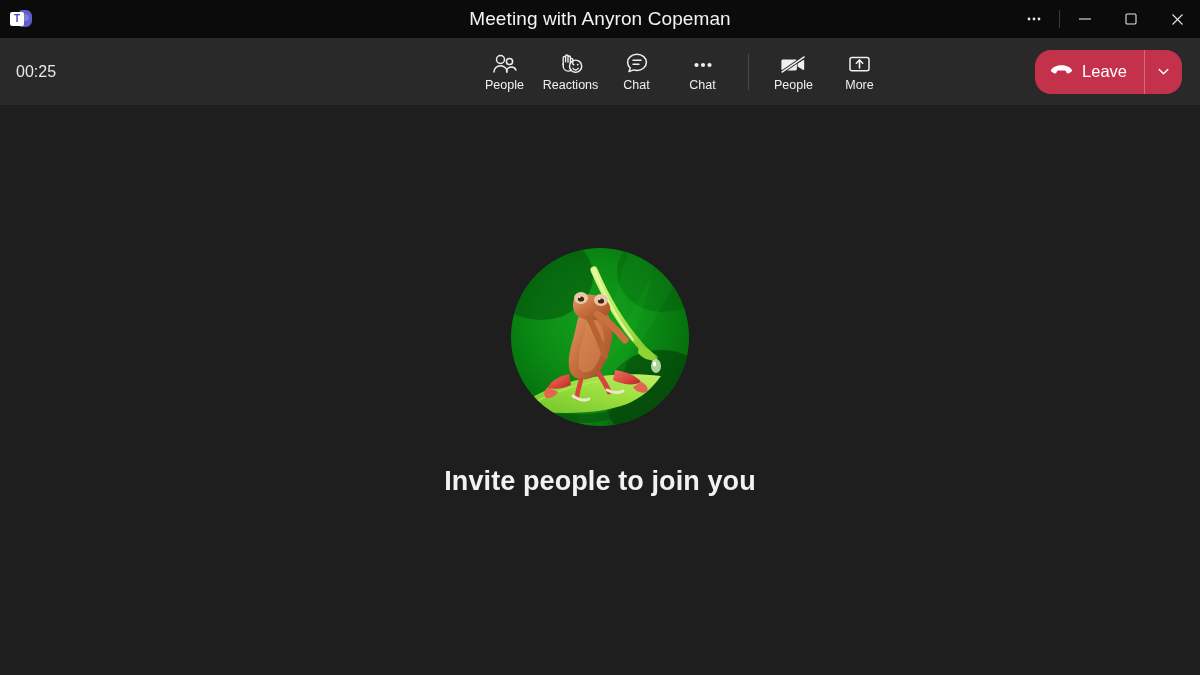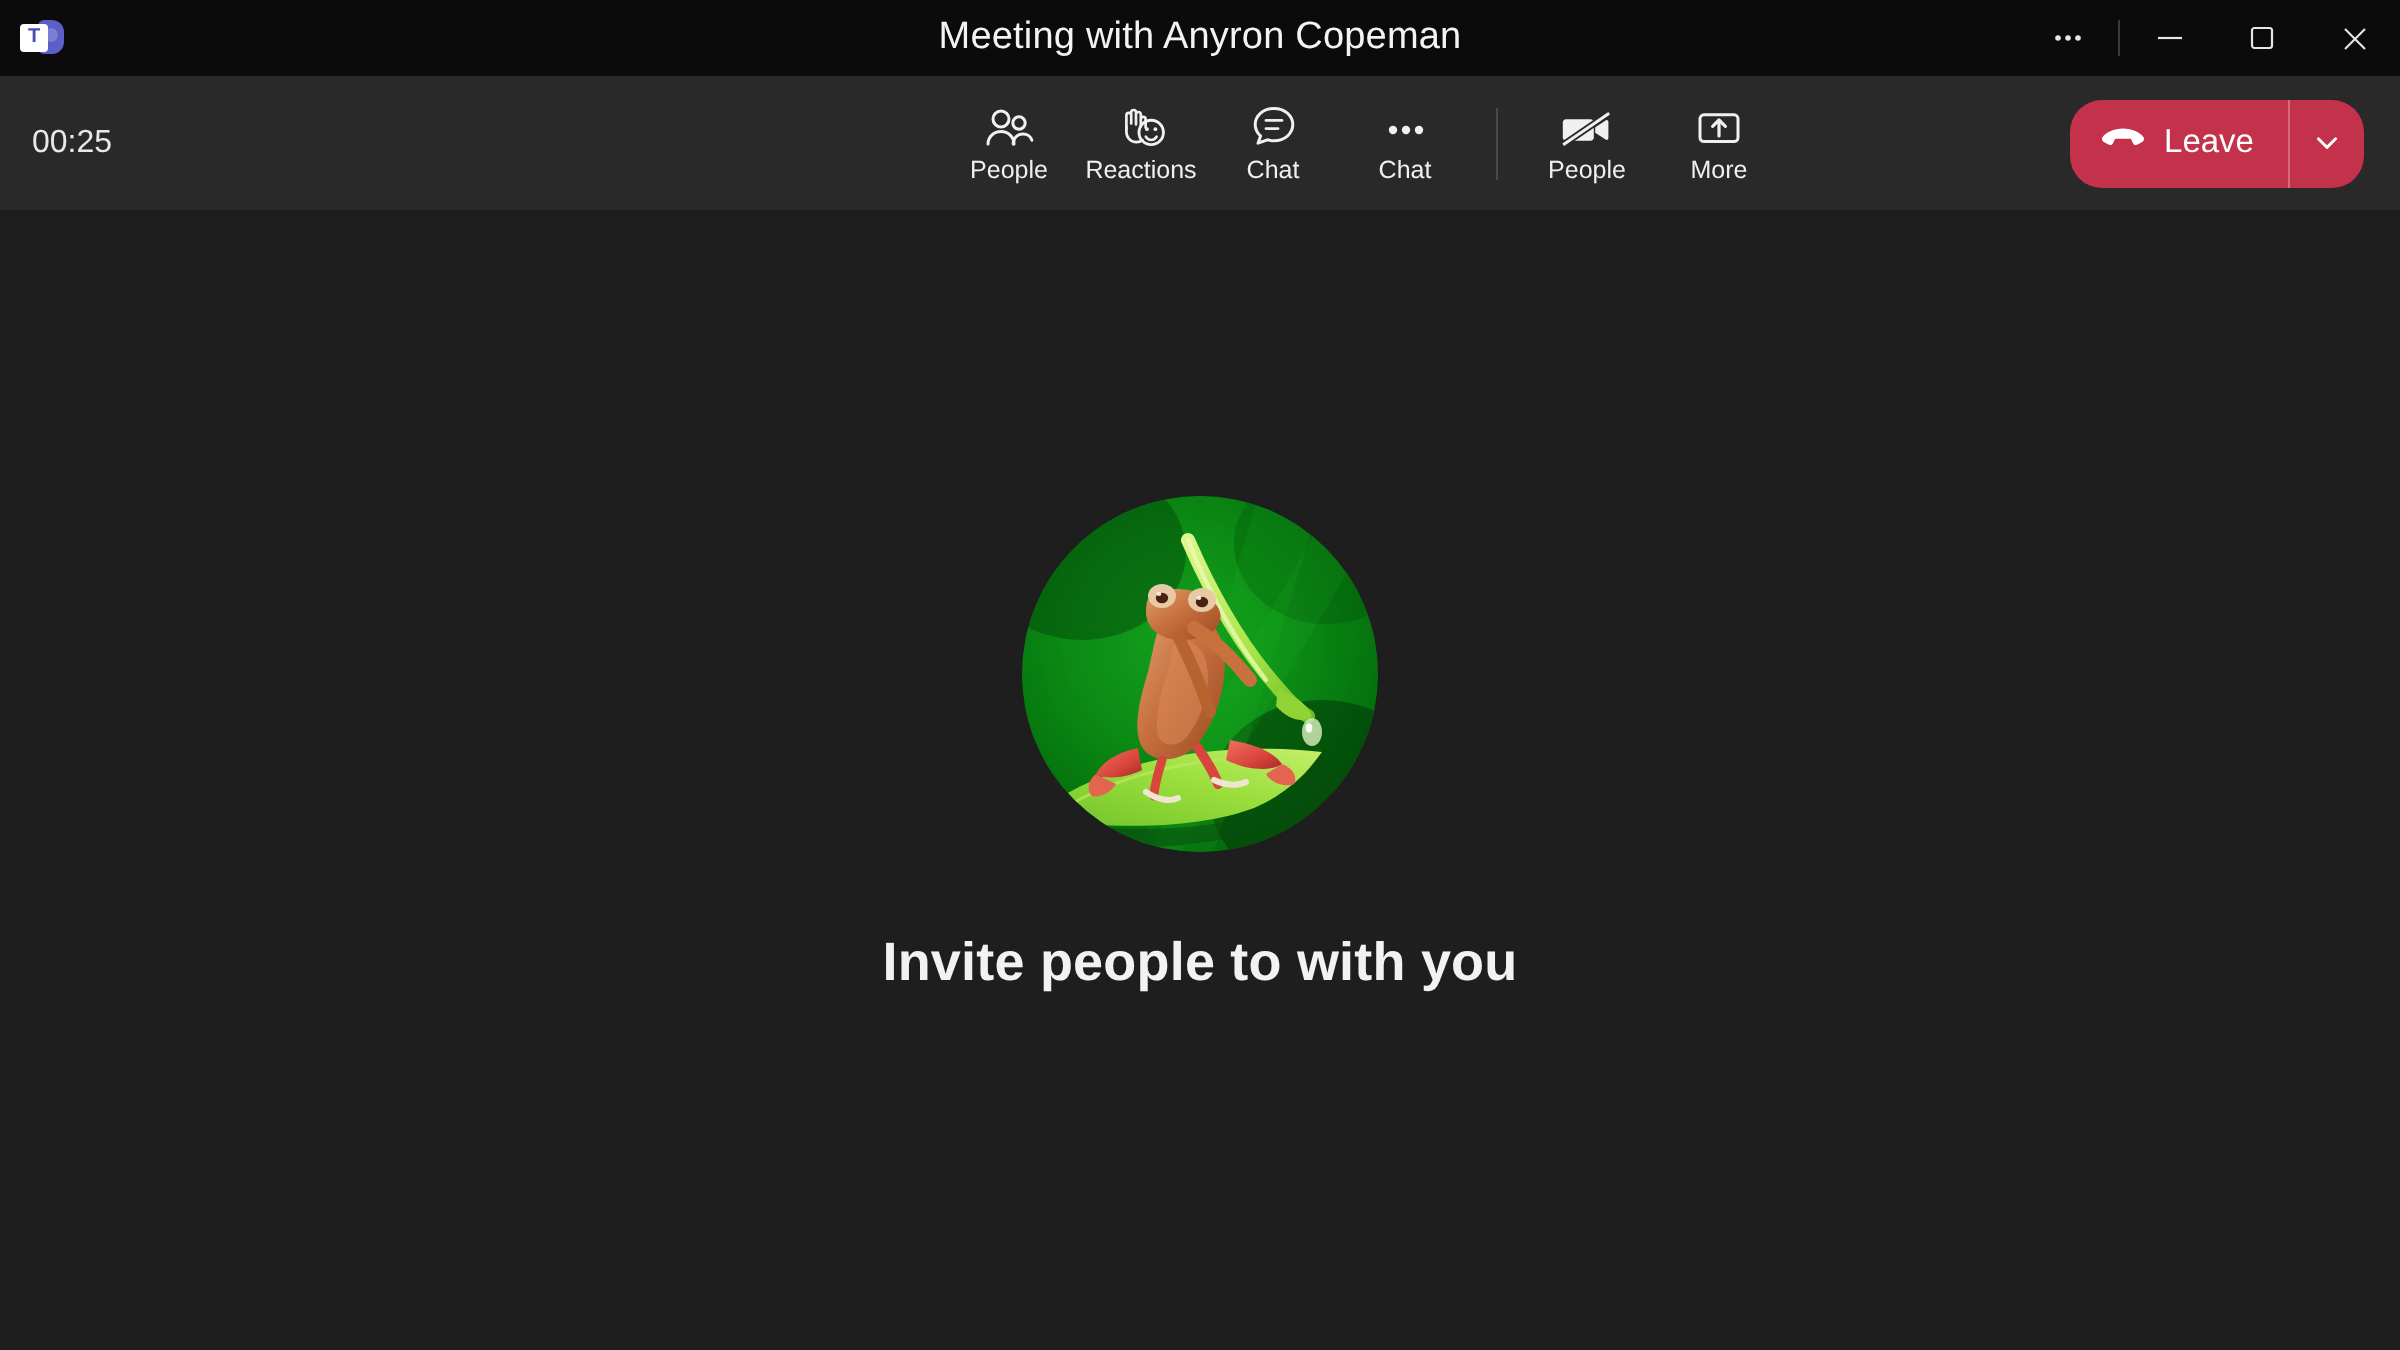--- a/index.html
+++ b/index.html
@@ -390,15 +390,15 @@
           <path d="M37 139 C33 142 32 147 35 150 C39 151 45 148 47 144 Z" fill="#e4654f"></path>
           <path d="M130 134 C135 136 138 140 136 144 C131 146 124 143 122 139 Z" fill="#e4654f"></path>
           <path d="M88 126 C92 132 96 138 98 144" fill="none" stroke="#d8453c" stroke-width="5" stroke-linecap="round"></path>
           <path d="M96 142 C102 145 108 145 112 143" fill="none" stroke="#efe6cf" stroke-width="3" stroke-linecap="round"></path>
           <path d="M70 132 C68 139 66 145 66 150" fill="none" stroke="#d8453c" stroke-width="4.5" stroke-linecap="round"></path>
           <path d="M62 148 C68 152 74 153 78 151" fill="none" stroke="#efe6cf" stroke-width="3" stroke-linecap="round"></path>
         </g>
       </svg>
     </div>
 
-    <div class="invite-text">Invite people to with you</div>
+    <div class="invite-text">Invite people to join you</div>
   </div>
 </div>
 
 </body></html>

